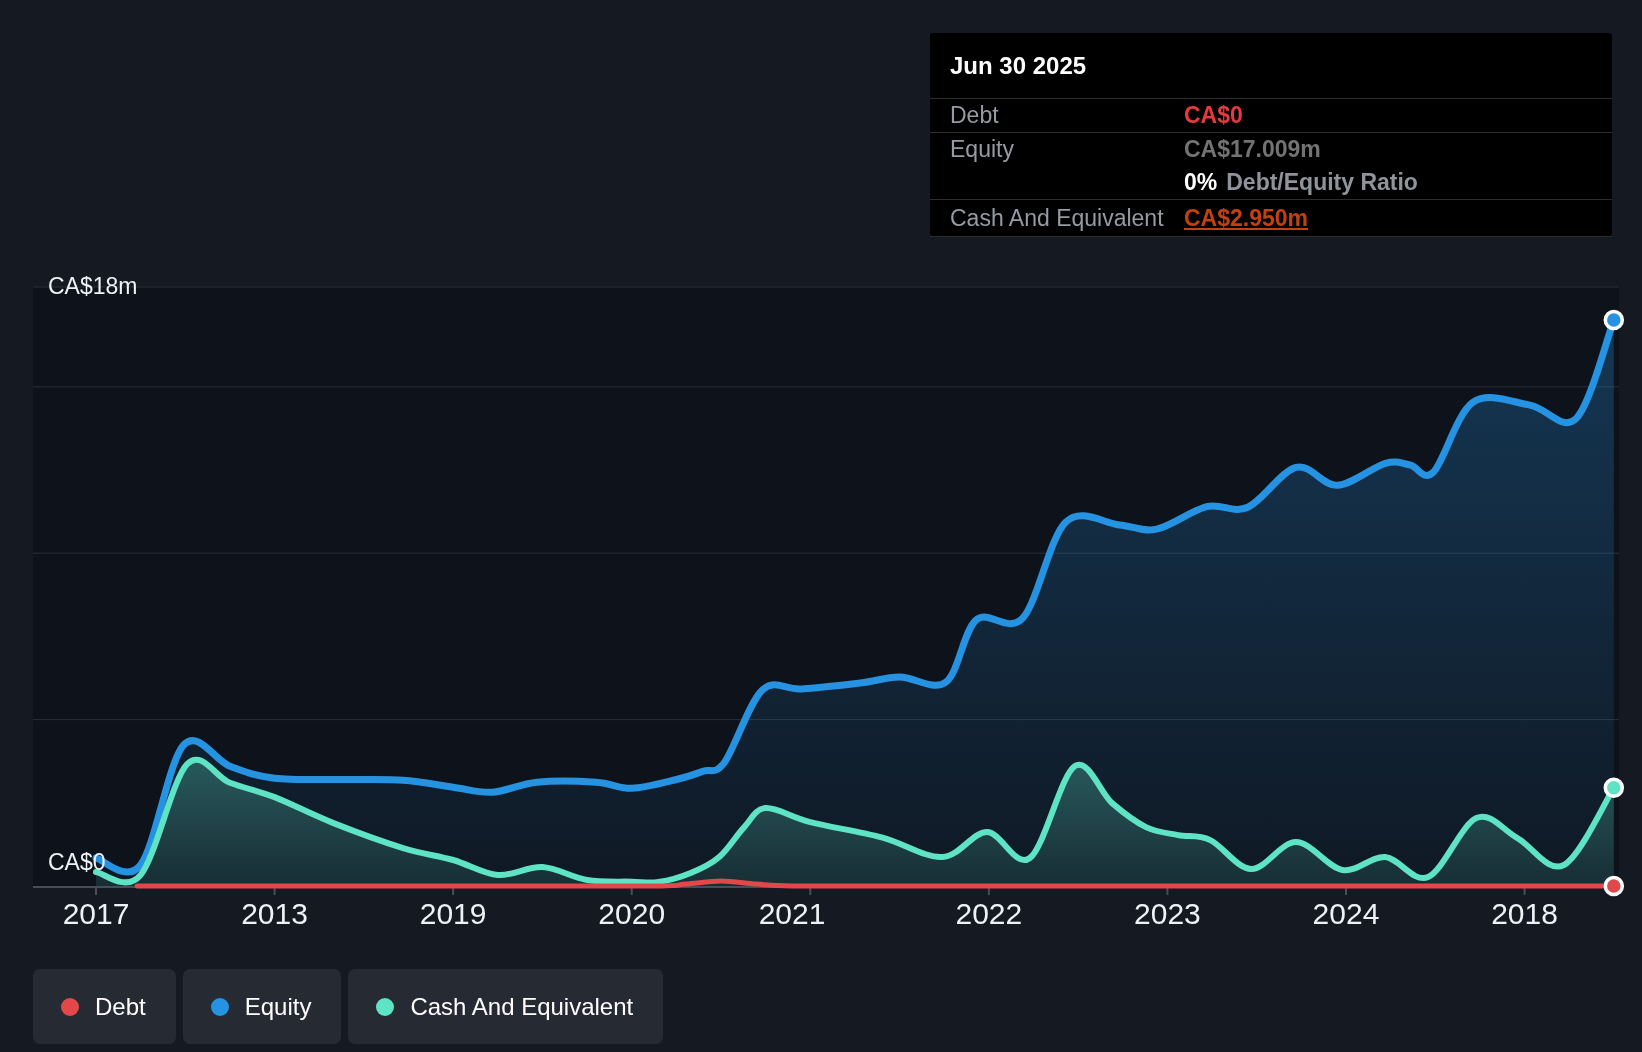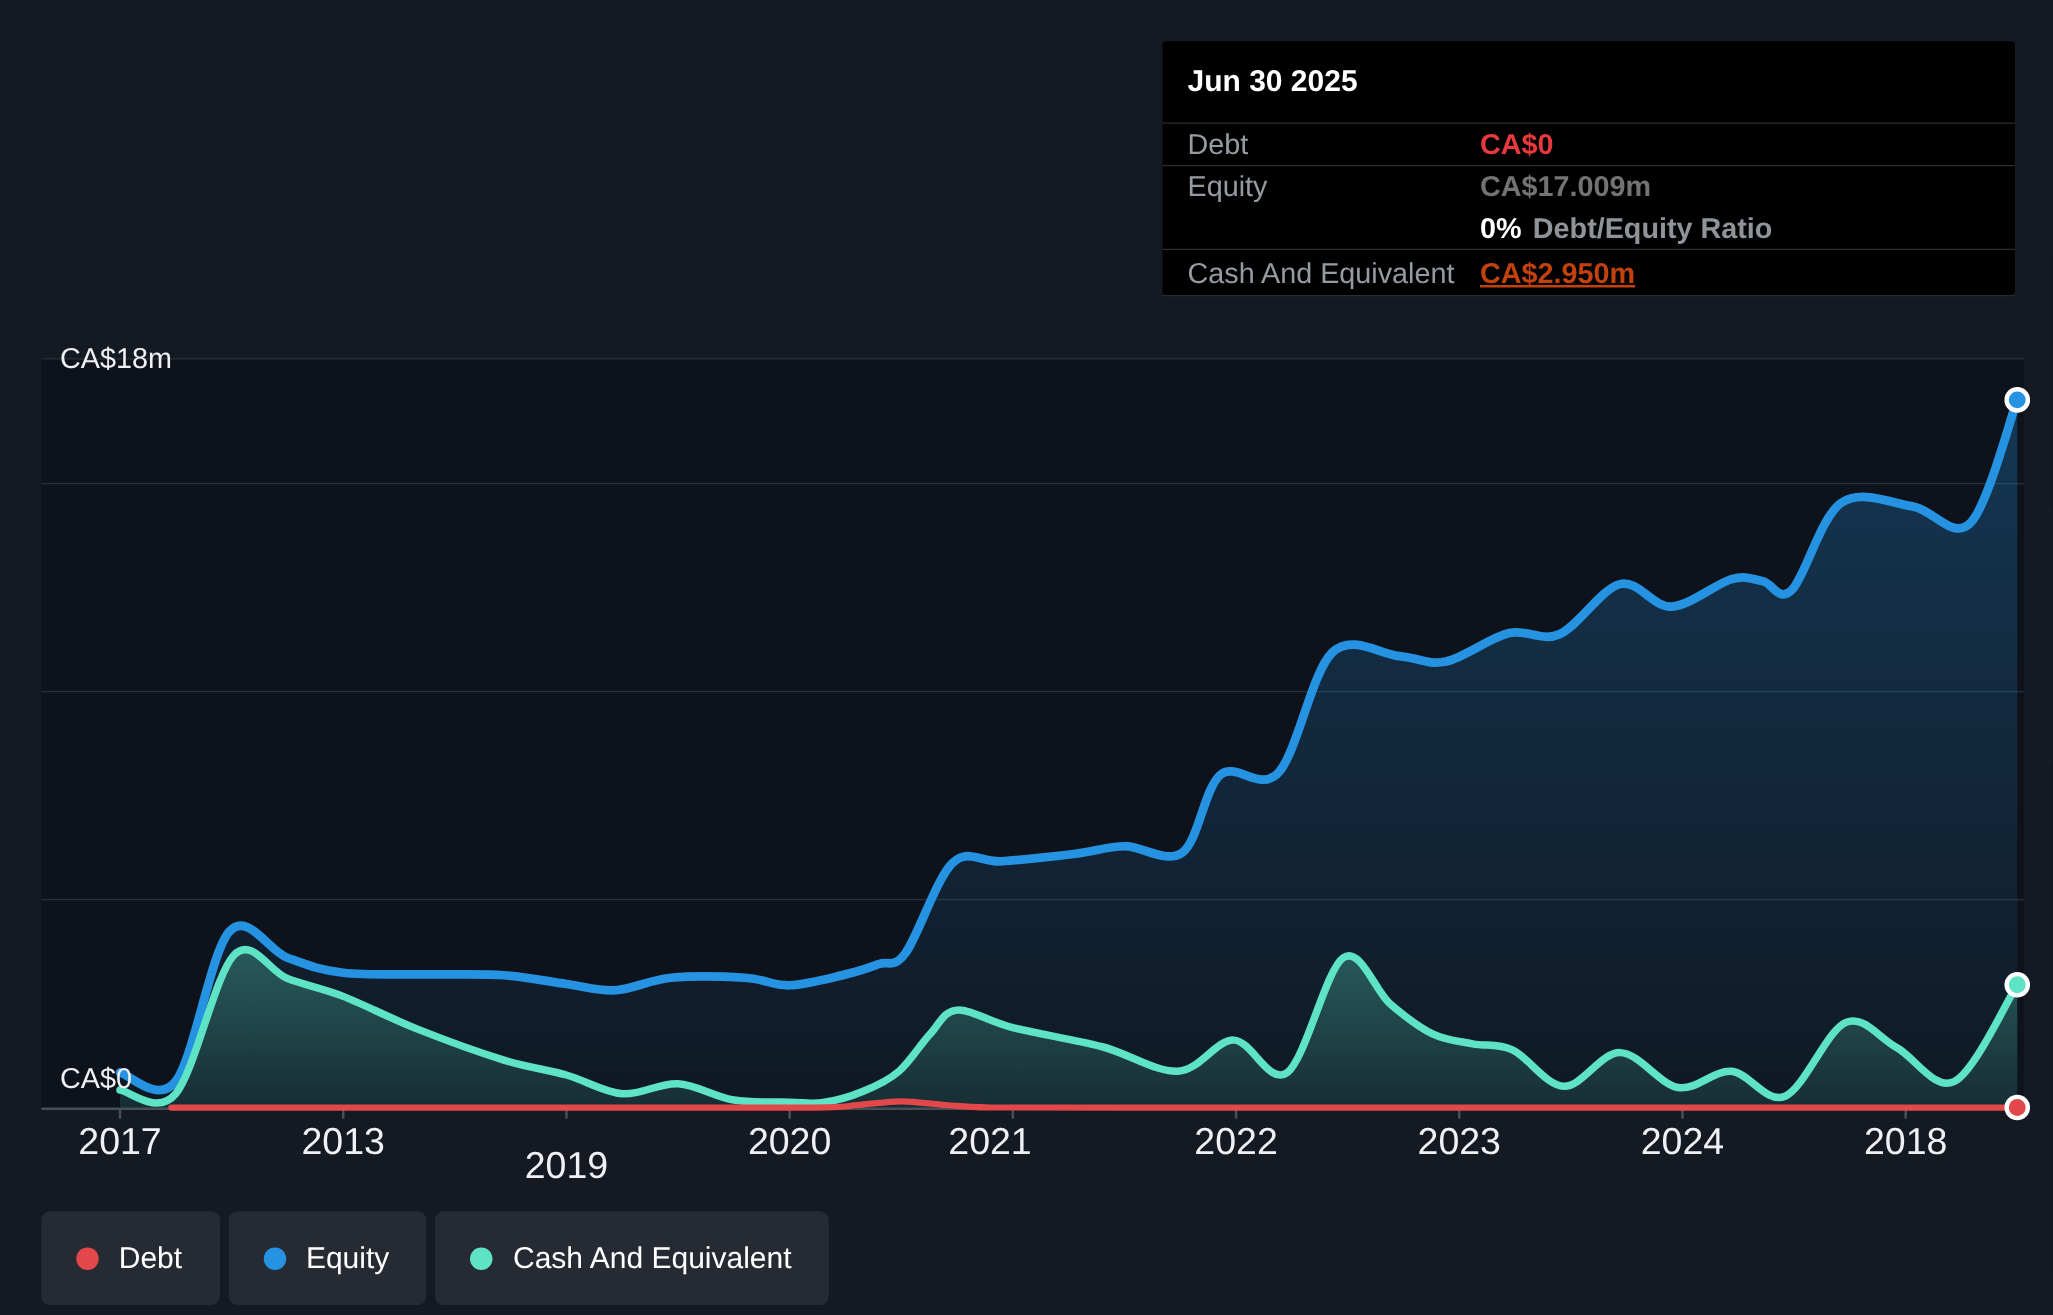--- a/index.html
+++ b/index.html
@@ -67,21 +67,21 @@
       <circle cx="1613.8" cy="787.8" r="8.5" fill="#5ee3c4" stroke="#ffffff" stroke-width="3.5"></circle>
       <circle cx="1613.8" cy="319.9" r="8.5" fill="#2593e2" stroke="#ffffff" stroke-width="3.5"></circle>
     </svg>
 
   <div class="axis-label" id="y-label-top">CA$18m</div>
   <div class="axis-label" id="y-label-bottom">CA$0</div>
 
   <div id="x-axis-labels">
       <div class="year-label" style="left: 96px;">2017</div>
       <div class="year-label" style="left: 274.57px;">2013</div>
-      <div class="year-label" style="left: 453.14px; margin-top: 19px;">2019</div>
+      <div class="year-label" style="left: 453.14px;">2019</div>
       <div class="year-label" style="left: 631.71px;">2020</div>
       <div class="year-label" style="left: 792px;">2021</div>
       <div class="year-label" style="left: 988.85px;">2022</div>
       <div class="year-label" style="left: 1167.42px;">2023</div>
       <div class="year-label" style="left: 1345.99px;">2024</div>
       <div class="year-label" style="left: 1524.56px;">2018</div>
     </div>
 
   <div id="tooltip">
     <div class="tt-title">Jun 30 2025</div>

